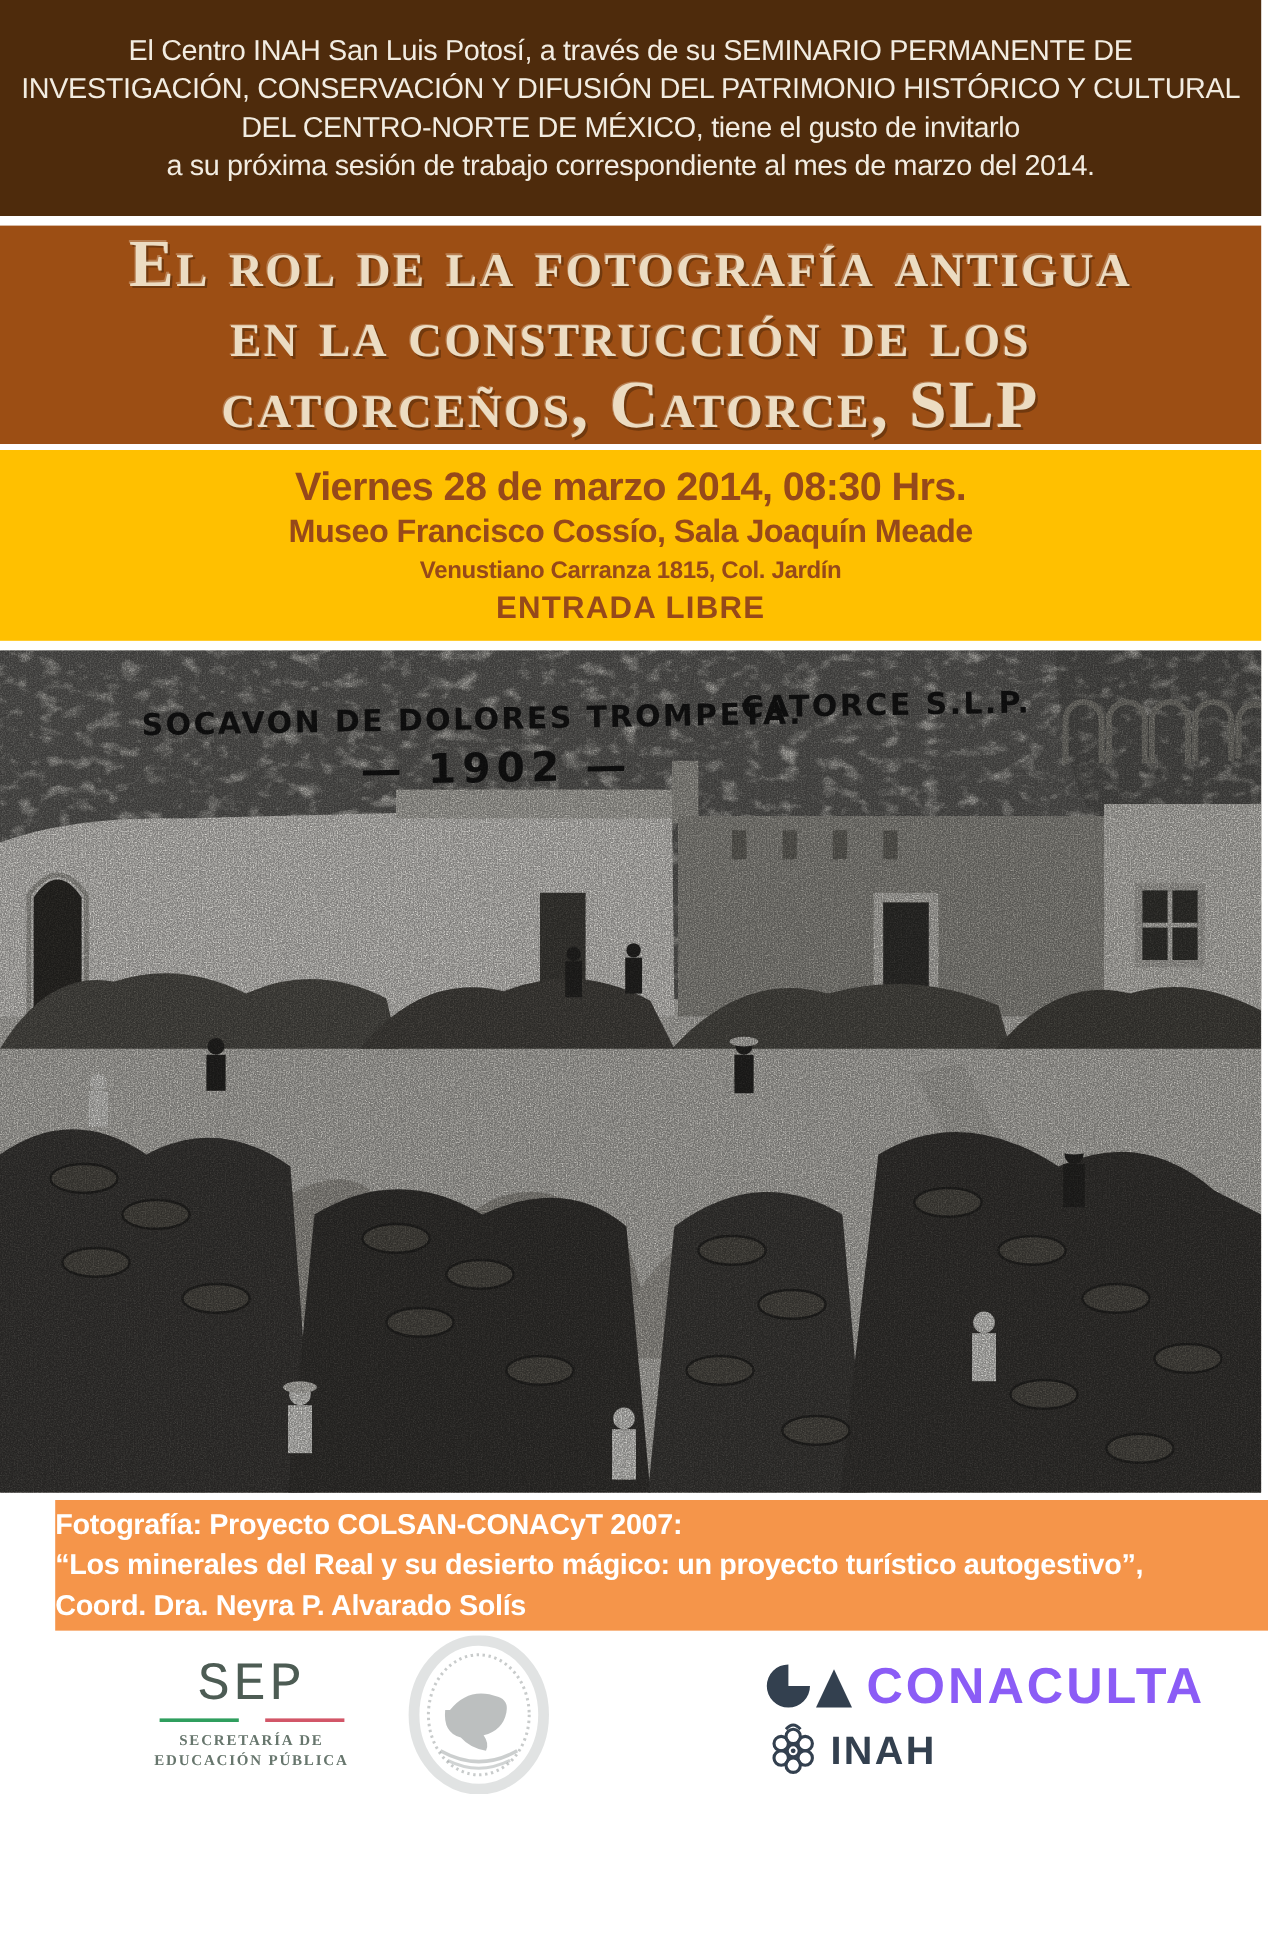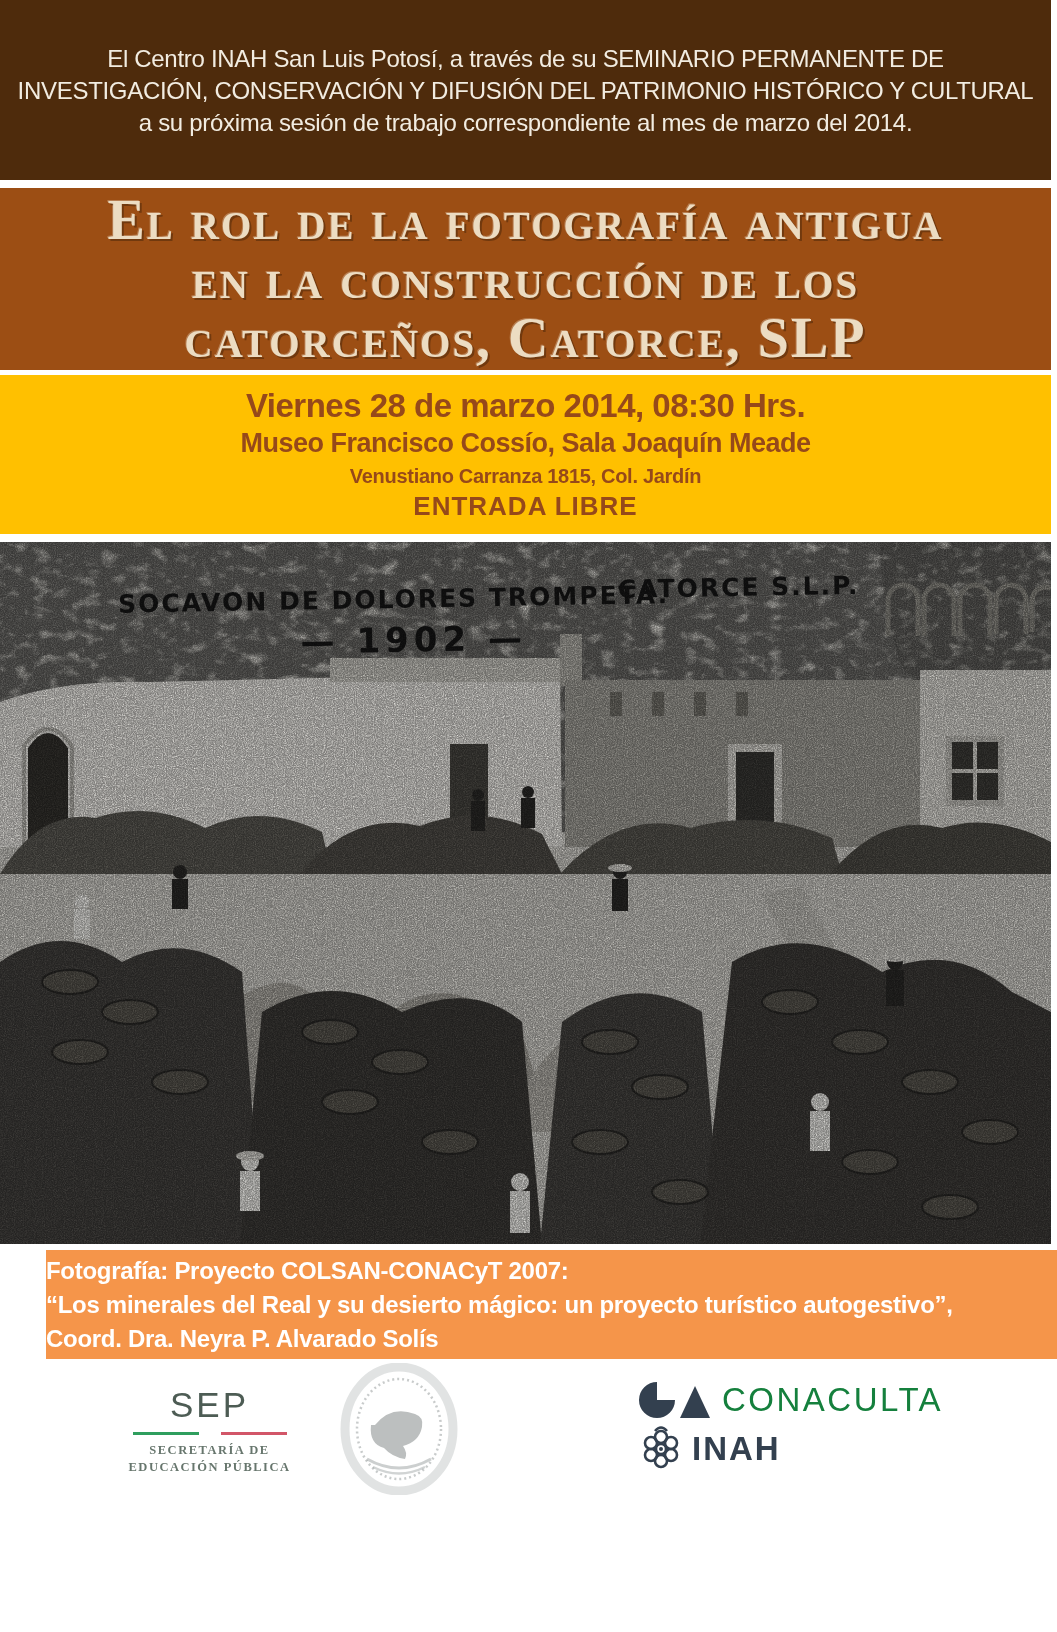--- a/index.html
+++ b/index.html
@@ -56,49 +56,50 @@
   .credit-band {
     height:109px; background:#f5954a; color:#ffffff; text-align:left;
     display:flex; flex-direction:column; justify-content:center;margin-left:46px;
   }
   .credit-line { margin:0; font-size:24px; line-height:34px; font-weight:bold; letter-spacing:-0.3px; }
 
   
   .footer { height:143px; background:#ffffff; position:relative; width:1057px; }
   .sep-logo { position:absolute; left:122px; top:24px; width:175px; text-align:center; }
   .sep-acronym {
-    font-family:Liberation Sans, sans-serif; font-size:35px; line-height:44px;
+    font-family:Liberation Mono, monospace; font-size:45px; line-height:44px;
     color:#4d5c54; letter-spacing:3px;
   }
   .sep-lines { display:flex; justify-content:center; gap:22px; margin:5px 0 7px 0; }
   .sep-line-green { width:66px; height:3px; background:#2f9e5e; }
   .sep-line-red   { width:66px; height:3px; background:#d25668; }
   .sep-sub {
     font-family:"Liberation Serif", serif; font-size:12.5px; line-height:17px;
     color:#67766d; letter-spacing:1.5px; font-weight:bold;
   }
   .coat-of-arms { position:absolute; left:327px; top:4px; }
   .right-logos  { position:absolute; left:638px; top:22px; }
   .conaculta-row { display:flex; align-items:center; gap:10px; }
   .conaculta-text {
-    font-size:33px; font-weight:normal; color:#15803d; letter-spacing:2.5px;
+    font-size:42px; font-weight:bold; color:#8b5cf6; letter-spacing:2.5px;
   }
   .inah-row { display:flex; align-items:center; gap:8px; margin-top:6px; }
   .inah-text {
     font-size:33px; font-weight:bold; color:#33404f; letter-spacing:2px;
   }
 </style>
 </head>
 <body>
 
 <div class="poster">
 
   <header class="band top-band">
     <p>El Centro INAH San Luis Potosí, a través de su SEMINARIO PERMANENTE DE</p>
     <p>INVESTIGACIÓN, CONSERVACIÓN Y DIFUSIÓN DEL PATRIMONIO HISTÓRICO Y CULTURAL</p>
+    <p>DEL CENTRO-NORTE DE MÉXICO, tiene el gusto de invitarlo</p>
     <p>a su próxima sesión de trabajo correspondiente al mes de marzo del 2014.</p>
   </header>
 
   <section class="band title-band">
     <div class="title-line">El rol de la fotografía antigua</div>
     <div class="title-line">en la construcción de los</div>
     <div class="title-line">catorceños, Catorce, SLP</div>
   </section>
 
 

